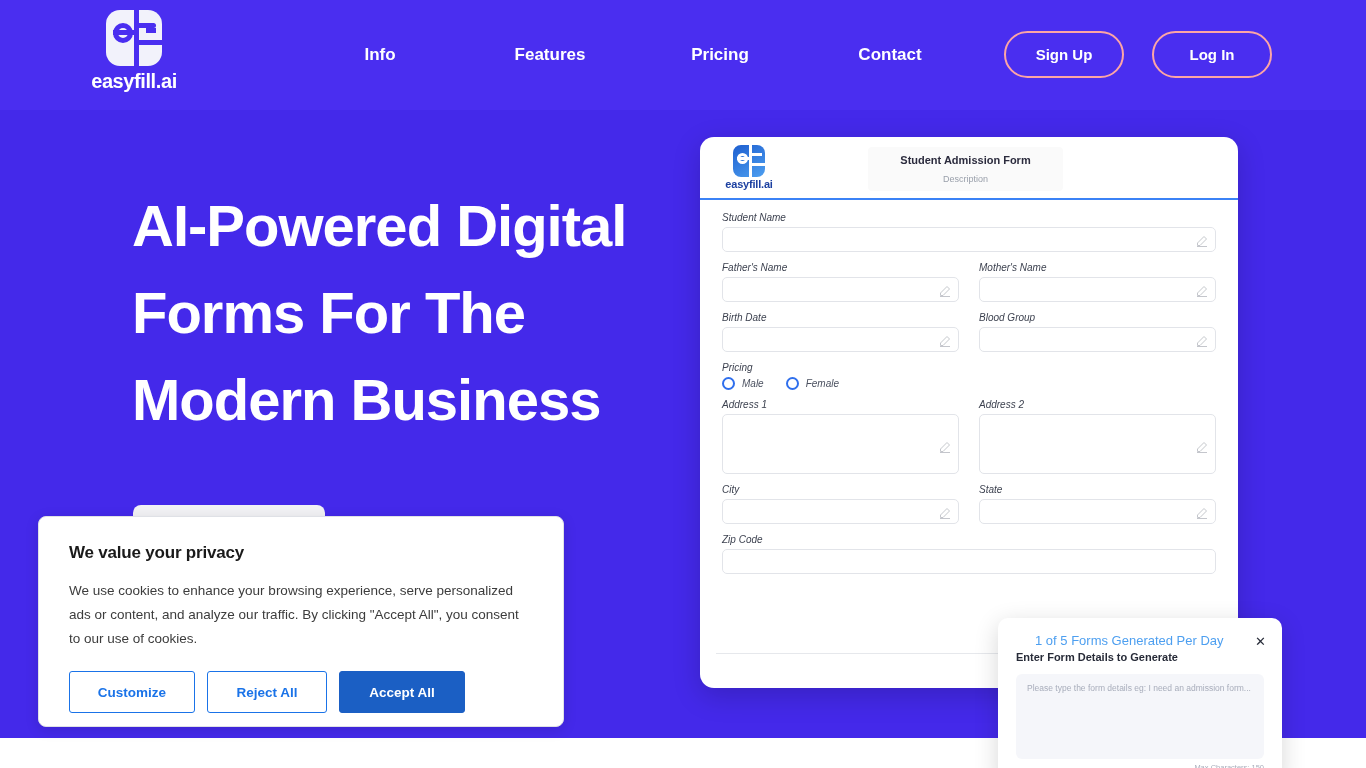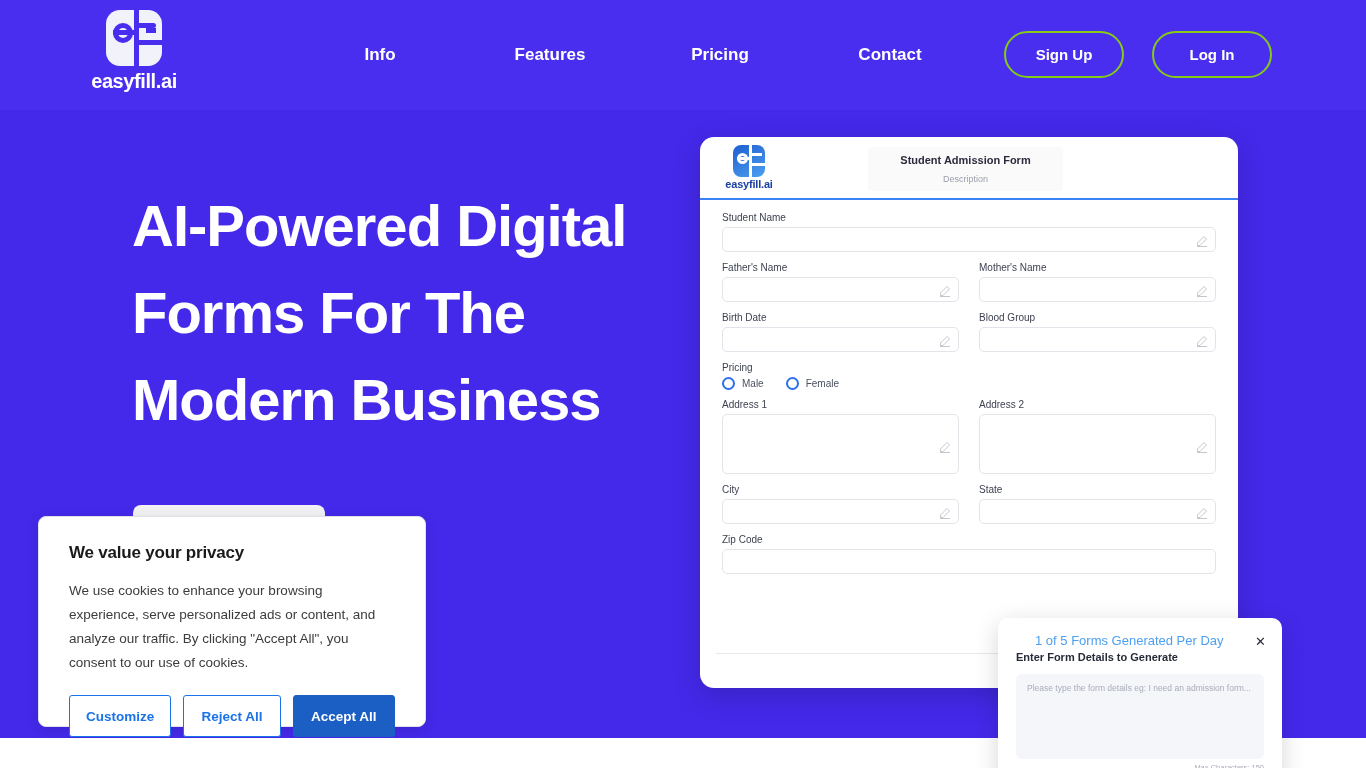--- a/index.html
+++ b/index.html
@@ -68,21 +68,21 @@
   .nav-link {
     color: #ffffff; font-size: 17px; font-weight: 700;
     text-decoration: none; width: 170px; text-align: center;
     cursor: pointer;
   }
   .nav-actions {
     position: absolute; right: 94px; top: 31px;
     display: flex; gap: 28px; align-items: center;
   }
   .ghost-btn {
-    min-width: 120px; height: 47px; border: 2px solid #84cc16;
+    min-width: 120px; height: 47px; border: 2px solid #fca5a5;
     border-radius: 24px; background: transparent; color: #ffffff;
     font-size: 15px; font-weight: 700; cursor: pointer;
     font-family: "Liberation Sans", sans-serif;
     display: flex; align-items: center; justify-content: center;
     padding: 4px 22px;
   }
 
   
   .hero-title {
     position: absolute; left: 132px; top: 182px; width: 560px;
@@ -125,21 +125,21 @@
     margin-top: 1px; letter-spacing: -0.2px;
   }
   .fc-titlebox {
     position: absolute; left: 168px; top: 10px; width: 195px; height: 44px;
     background: #fafafa; border-radius: 4px;
     display: flex; flex-direction: column; align-items: center; justify-content: center;
   }
   .fc-title { font-size: 11px; font-weight: 700; color: #2b2b3d; }
   .fc-sub { font-size: 9px; color: #9aa0ab; margin-top: 8px; }
 
-  .fc-body { padding: 12px 22px 0 22px; }
+  .fc-body { padding: 12px 22px 0 22px; font-style: italic; }
   .fld-label { font-size: 10px; color: #3d4250; margin-bottom: 4px; }
   .fld-box {
     border: 1px solid #e2e4e9; border-radius: 5px; height: 25px;
     position: relative; background: #fff;
   }
   .fld-box.tall { height: 60px; }
   .pencil {
     position: absolute; right: 7px; bottom: 4px; width: 12px; height: 12px;
     opacity: 0.45;
   }
@@ -175,21 +175,21 @@
   .gen-textarea {
     margin-top: 11px; height: 85px; border-radius: 6px;
     background: #f5f6fa; padding: 9px 11px;
   }
   .gen-ph { font-size: 8.5px; color: #a8adbb; }
   .gen-max { text-align: right; font-size: 7.5px; color: #a8adbb; margin-top: 4px; }
 
   
   .cookie {
     position: absolute; left: 38px; top: 516px;
-    width: 388px; height: 211px;
+    width: 526px; height: 211px;
     background: #ffffff; border-radius: 8px;
     border: 1px solid #dfe1e6;
     box-shadow: 0 3px 14px rgba(0,0,0,0.12);
     padding: 26px 30px 0 30px;
   }
   .cookie-title { font-size: 17px; font-weight: 700; color: #1a1a1a; letter-spacing: -0.2px; }
   .cookie-text {
     margin-top: 16px; font-size: 13.5px; line-height: 24px; color: #3c3c3c;
   }
   .cookie-btns { display: flex; gap: 12px; margin-top: 20px; }

